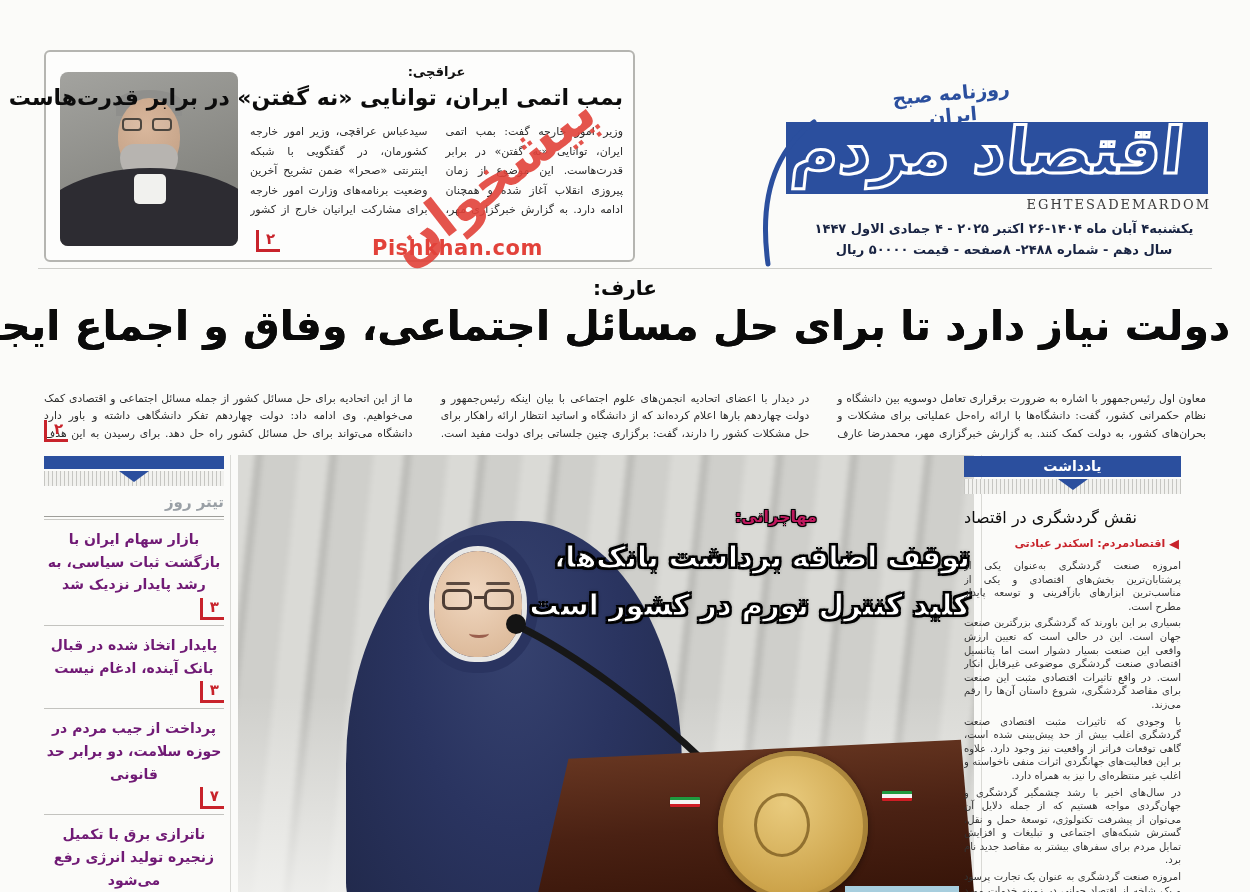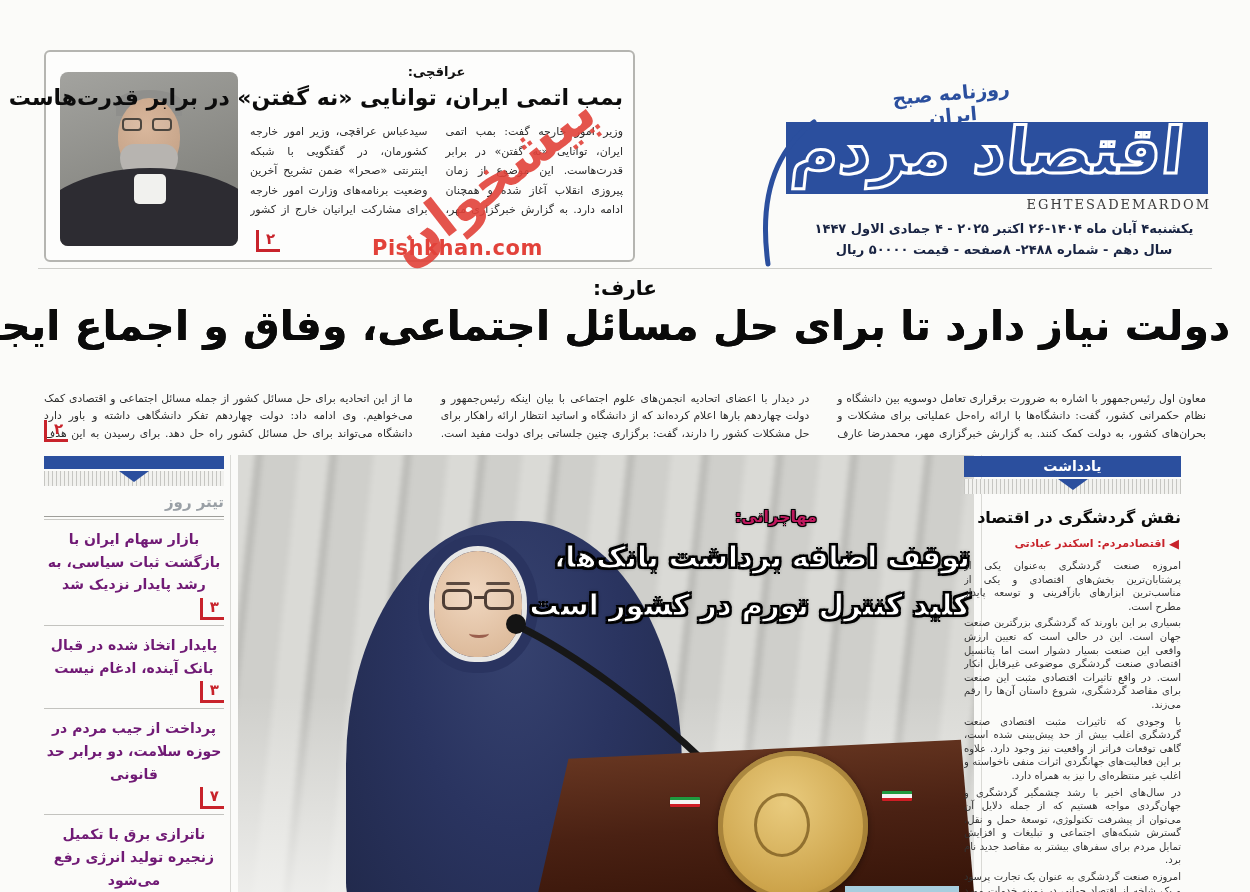--- a/index.html
+++ b/index.html
@@ -119,21 +119,21 @@
   .overlay { position:absolute; right:4px; top:52px; width:388px; text-align:center; }
   .ov-kicker { font-weight:bold; font-size:16px; color:#be185d;
     text-shadow:0 0 3px #000, 1px 1px 0 #000, -1px -1px 0 #000, 1px -1px 0 #000, -1px 1px 0 #000; }
   .ov-line { font-weight:bold; font-size:29px; color:#fff; white-space:nowrap; margin-top:14px;
     -webkit-text-stroke:1.1px #000;
     text-shadow:0 0 4px #000, 2px 2px 0 #000, -2px -2px 0 #000, 2px -2px 0 #000, -2px 2px 0 #000; }
   .cutstrip { position:absolute; left:845px; top:886px; width:114px; height:6px; background:#a7cede; }
   
   .yad { position:absolute; left:964px; top:456px; width:217px; height:436px; overflow:hidden; }
   .yad-bar { height:21px; background:#2b4f9e; color:#fff; text-align:center; font-weight:bold; font-size:14px; line-height:21px; }
-  .yad-title { text-align:right; font-weight:bold; font-size:16px; color:#0c0c0c; margin-top:14px; }
+  .yad-title { text-align:left; font-weight:normal; font-size:16px; color:#0c0c0c; margin-top:14px; }
   .yad-byline { color:#c8232b; font-weight:bold; font-size:11px; margin:9px 2px 8px; }
   .yad-byline .arr { font-size:13px; vertical-align:-1px; }
   .yad-body { font-size:10px; line-height:1.36; text-align:justify; color:#333; }
   .yad-body p { margin-bottom:3px; }
 </style>
 </head>
 <body>
 
 <div class="page">
 

